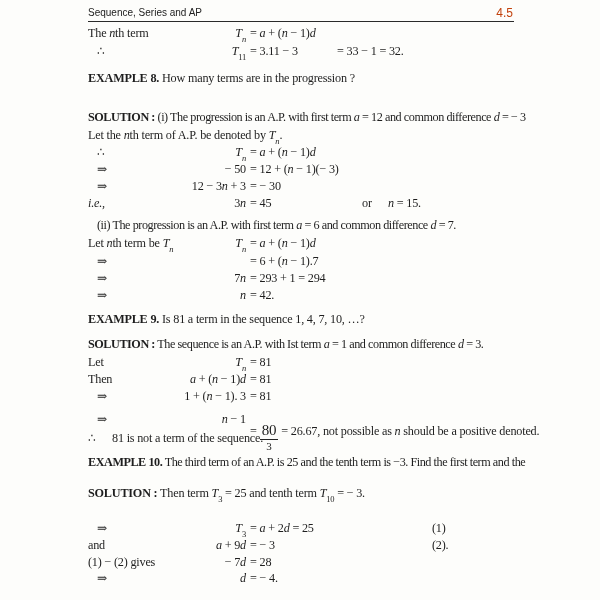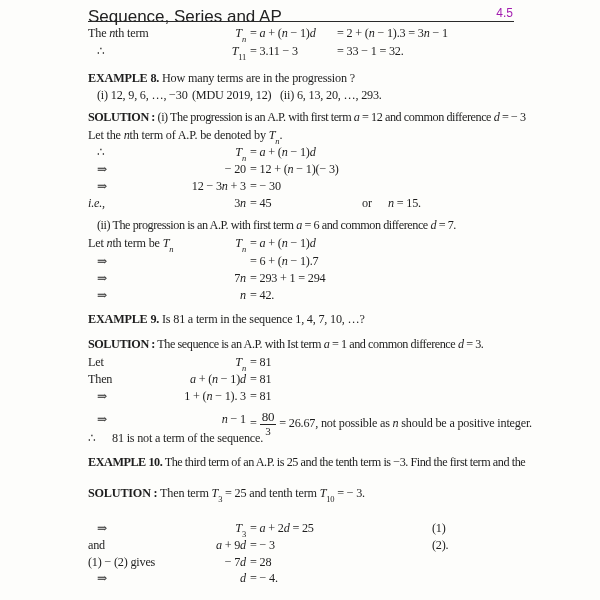--- a/index.html
+++ b/index.html
@@ -5,26 +5,26 @@
   html,body{margin:0;padding:0;background:#e9e9e7;}
   .page{
     position:relative;width:600px;height:600px;overflow:hidden;
     background:#fdfdfb;color:#1e1e1e;
     font-family:"Liberation Serif","DejaVu Serif",serif;
     font-size:12.2px;letter-spacing:-0.2px;
   }
   .hdr-title{
     position:absolute;left:88px;top:7px;
     font-family:"Liberation Sans","DejaVu Sans",sans-serif;
-    font-size:17px;letter-spacing:0;color:#222;
+    font-size:10px;letter-spacing:0;color:#222;
   }
   .hdr-page{
     position:absolute;right:87px;top:6px;
     font-family:"Liberation Sans","DejaVu Sans",sans-serif;
-    font-size:12px;letter-spacing:0;color:#a21caf;
+    font-size:12px;letter-spacing:0;color:#c2410c;
   }
   .hdr-rule{position:absolute;left:88px;right:86px;top:21px;border-top:1.5px solid #2a2a2a;}
   .ln{position:absolute;left:0;width:600px;height:17px;line-height:17px;white-space:nowrap;}
   .at-label{position:absolute;left:88px;}
   .at-sym{position:absolute;left:97px;}
   .at-ind{position:absolute;left:97px;}
   .at-src{position:absolute;left:192px;}
   .at-ii{position:absolute;left:280px;}
   .at-lhs{position:absolute;left:100px;width:146px;text-align:right;}
   .at-rhs{position:absolute;left:250px;}
@@ -35,67 +35,61 @@
   .at-right{position:absolute;right:87px;}
   .at-concl{position:absolute;left:112px;}
   .sq{letter-spacing:-0.45px;}
   b{font-weight:bold;}
   i,.itl{font-style:italic;}
   sub{font-size:8.5px;line-height:0;position:relative;top:2px;}
   sub.sv{font-style:italic;}
   sub.sd{font-style:normal;}
   .mv{font-style:italic;}
   .frac{display:inline-block;vertical-align:middle;text-align:center;margin:0 3px;line-height:1;transform:translateY(-1px);}
-  .fnum{display:block;font-size:13px;padding:0 2px 1px 2px;}
+  .fnum{display:block;font-size:15px;padding:0 2px 1px 2px;margin-top:13px;}
   .fden{display:block;font-size:11px;border-top:1px solid #222;padding:1px 2px 0 2px;}
 </style>
 </head>
 <body>
 
 <div class="page">
 
   <span class="hdr-title">Sequence, Series and AP</span>
   <span class="hdr-page">4.5</span>
   <div class="hdr-rule"></div>
 
   <div class="ln" style="top:25px">
     <span class="at-label"><span>The </span><i>n</i><span>th term</span></span>
     <span class="at-lhs"><span class="mv">T</span><sub class="sv">n</sub></span>
     <span class="at-rhs">= <i>a</i> + (<i>n</i> − 1)<i>d</i></span>
-    <span class="at-rhs2">= 2 + (<i>n</i> − 1).3 = 3<i>n</i> − 1</span>
   </div>
   <div class="ln" style="top:43px">
     <span class="at-sym">∴</span>
     <span class="at-lhs"><span class="mv">T</span><sub class="sd">11</sub></span>
     <span class="at-rhs">= 3.11 − 3</span>
     <span class="at-rhs2">= 33 − 1 = 32.</span>
   </div>
 
   <div class="ln" style="top:70px">
     <span class="at-label"><b>EXAMPLE 8.</b><span> How many terms are in the progression ?</span></span>
-  </div>
-  <div class="ln" style="top:87px">
-    <span class="at-ind">(i) 12, 9, 6, …, −30</span>
-    <span class="at-src">(MDU 2019, 12)</span>
-    <span class="at-ii">(ii) 6, 13, 20, …, 293.</span>
   </div>
   <div class="ln sq" style="top:109px">
     <span class="at-label"><b>SOLUTION :</b><span> (i) The progression is an A.P. with first term </span><span><i>a</i> = 12</span><span> and common difference </span><span><i>d</i> = − 3</span></span>
   </div>
   <div class="ln" style="top:127px">
     <span class="at-label"><span>Let the </span><i>n</i><span>th term of A.P. be denoted by </span><span class="mv">T</span><sub class="sv">n</sub><span>.</span></span>
   </div>
   <div class="ln" style="top:144px">
     <span class="at-sym">∴</span>
     <span class="at-lhs"><span class="mv">T</span><sub class="sv">n</sub></span>
     <span class="at-rhs">= <i>a</i> + (<i>n</i> − 1)<i>d</i></span>
   </div>
   <div class="ln" style="top:161px">
     <span class="at-sym">⇒</span>
-    <span class="at-lhs">− 20</span>
+    <span class="at-lhs">− 50</span>
     <span class="at-rhs">= 12 + (<i>n</i> − 1)(− 3)</span>
   </div>
   <div class="ln" style="top:178px">
     <span class="at-sym">⇒</span>
     <span class="at-lhs">12 − 3<i>n</i> + 3</span>
     <span class="at-rhs">= − 30</span>
   </div>
   <div class="ln" style="top:195px">
     <span class="at-label itl">i.e.,</span>
     <span class="at-lhs">3<i>n</i></span>
@@ -143,21 +137,21 @@
     <span class="at-rhs">= 81</span>
   </div>
   <div class="ln" style="top:388px">
     <span class="at-sym">⇒</span>
     <span class="at-lhs">1 + (<i>n</i> − 1). 3</span>
     <span class="at-rhs">= 81</span>
   </div>
   <div class="ln" style="top:411px">
     <span class="at-sym">⇒</span>
     <span class="at-lhs"><i>n</i> − 1</span>
-    <span class="at-rhs"><span>=</span><span class="frac"><span class="fnum">80</span><span class="fden">3</span></span><span>= 26.67,</span><span> not possible as </span><i>n</i><span> should be a positive integer.</span></span>
+    <span class="at-rhs"><span>=</span><span class="frac"><span class="fnum">80</span><span class="fden">3</span></span><span>= 26.67,</span><span> not possible as </span><i>n</i><span> should be a positive denoted.</span></span>
   </div>
   <div class="ln" style="top:430px">
     <span class="at-label">∴</span>
     <span class="at-concl">81 is not a term of the sequence.</span>
   </div>
 
   <div class="ln sq" style="top:454px">
     <span class="at-label"><b>EXAMPLE 10.</b><span> The third term of an A.P. is 25 and the tenth term is −3. Find the first term and the</span></span>
   </div>
   <div class="ln" style="top:485px">

